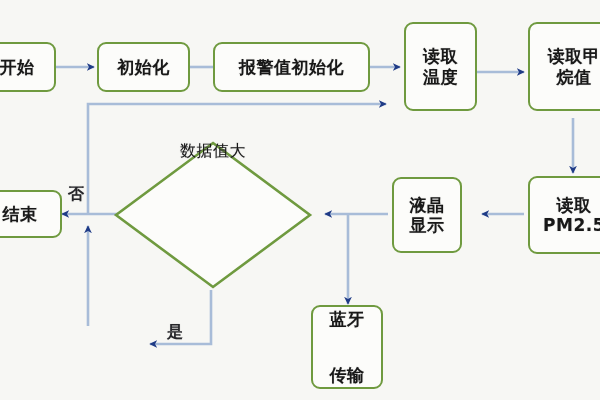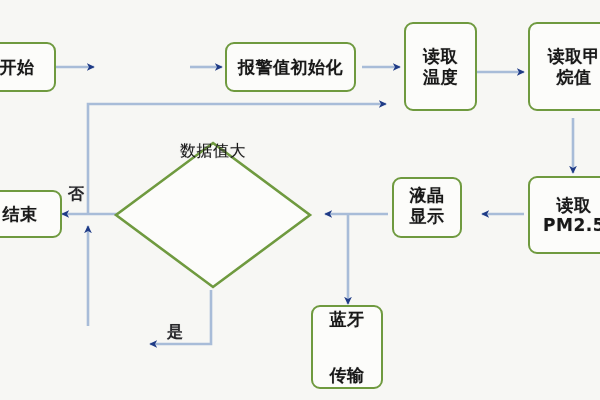--- a/index.html
+++ b/index.html
@@ -91,41 +91,44 @@
       <path d="M211,290 L211,344 L150,344" marker-end="url(#ah)"></path>
 
       <line x1="88" y1="326" x2="88" y2="226" marker-end="url(#ah)"></line>
     </g>
   </svg>
 
   <div class="node" style="left:-22px;top:42px;width:78px;height:50px;font-size:17px;">
     <span class="txt">开始</span>
   </div>
 
+  <div class="node" style="left:97px;top:42px;width:93px;height:50px;font-size:17px;">
+    <span class="txt">初始化</span>
+  </div>
 
-  <div class="node" style="left:225px;top:42px;width:131px;height:50px;font-size:17px;">
+  <div class="node" style="left:213px;top:42px;width:157px;height:50px;font-size:17px;">
     <span class="txt">报警值初始化</span>
   </div>
 
   <div class="node" style="left:404px;top:22px;width:73px;height:89px;font-size:17px;flex-direction:column;">
     <span class="txt">读取</span>
     <span class="txt">温度</span>
   </div>
 
   <div class="node" style="left:528px;top:22px;width:92px;height:89px;font-size:17px;flex-direction:column;">
     <span class="txt">读取甲</span>
     <span class="txt">烷值</span>
   </div>
 
   <div class="node" style="left:528px;top:176px;width:92px;height:78px;font-size:17px;flex-direction:column;">
     <span class="txt">读取</span>
     <span class="txt">PM2.5</span>
   </div>
 
-  <div class="node" style="left:392px;top:177px;width:70px;height:61px;font-size:17px;flex-direction:column;font-family:Liberation Mono, monospace;">
+  <div class="node" style="left:392px;top:177px;width:70px;height:76px;font-size:17px;flex-direction:column;">
     <span class="txt">液晶</span>
     <span class="txt">显示</span>
   </div>
 
   <div class="diamond" style="left:113px;top:140px;width:200px;height:150px;">
     <svg class="dshape" viewBox="0 0 200 150" preserveAspectRatio="none">
       <polygon points="100,3 197,75 100,147 3,75" fill="#fcfcfa" stroke="#6f9a3f" stroke-width="2.6"></polygon>
     </svg>
     <div class="dlabel" style="font-size:16px;">
       <div>

